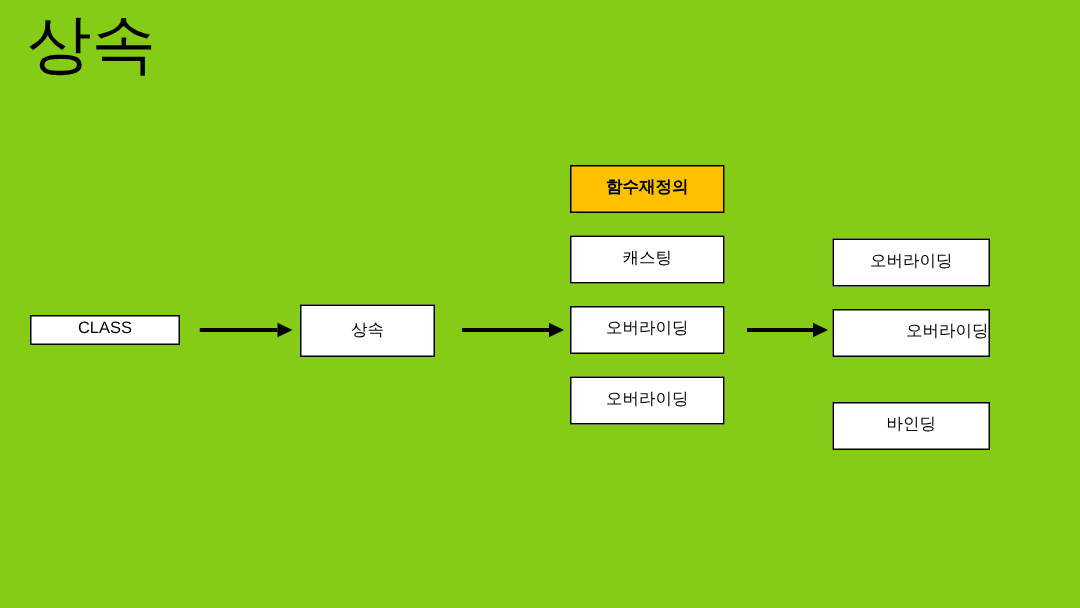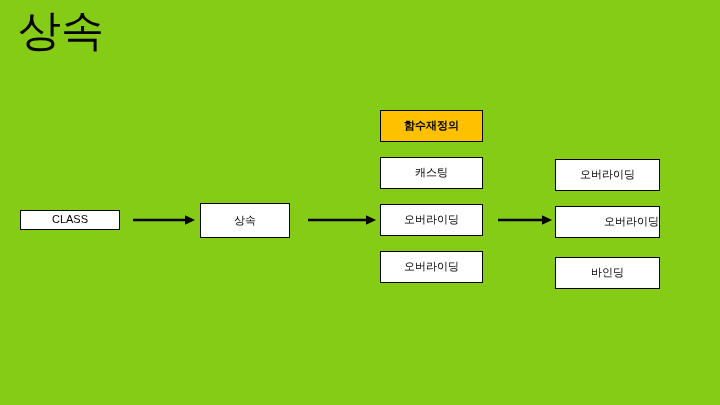--- a/index.html
+++ b/index.html
@@ -71,21 +71,21 @@
   #node-override-def { top: 110px; }
   #node-casting      { top: 157px; }
   #node-access-inh   { top: 204px; }
   #node-multi-inh    { top: 251px; }
   #node-virtual-inh  { top: 298px; }
 
   
   .col3 { left: 555px; width: 105px; height: 32px; }
   #node-virtual-func { top: 159px; }
   #node-overriding   { top: 206px; padding-left: 48px; }
-  #node-binding      { top: 257px; font-family: Liberation Serif, serif; }
+  #node-binding      { top: 268px; font-family: Liberation Serif, serif; }
 
   
   .arrow {
     position: absolute;
     height: 12px;
     display: block;
   }
   #arrow-1 { left: 133px; top: 214px; width: 62px; }
   #arrow-2 { left: 308px; top: 214px; width: 68px; }
   #arrow-3 { left: 498px; top: 214px; width: 54px; }

